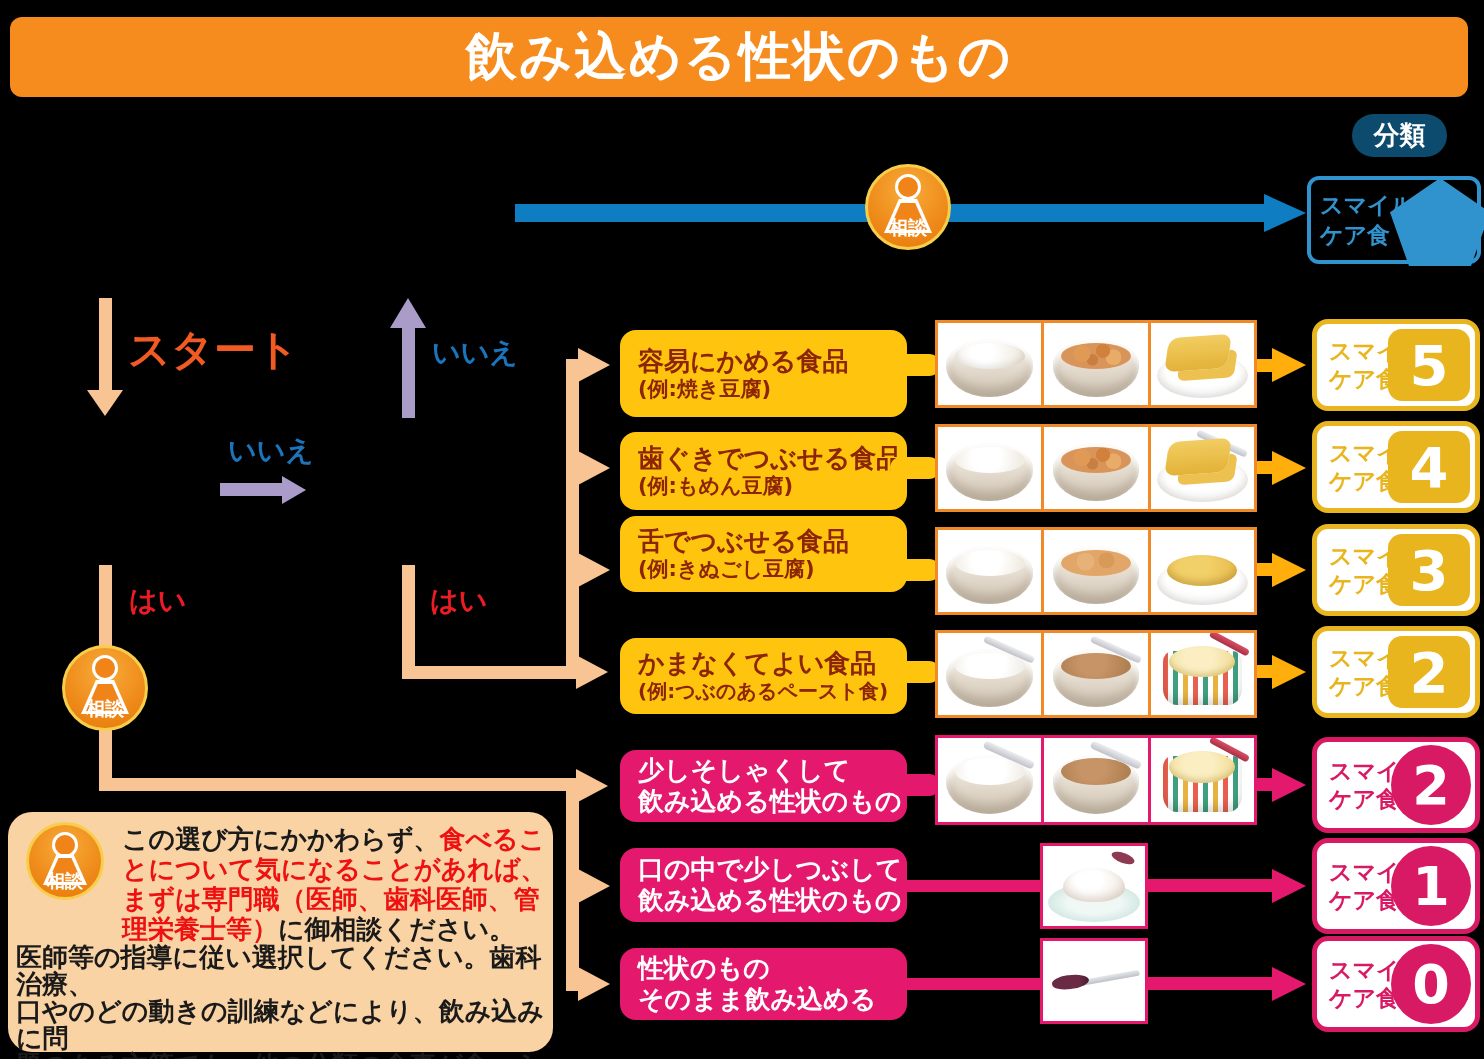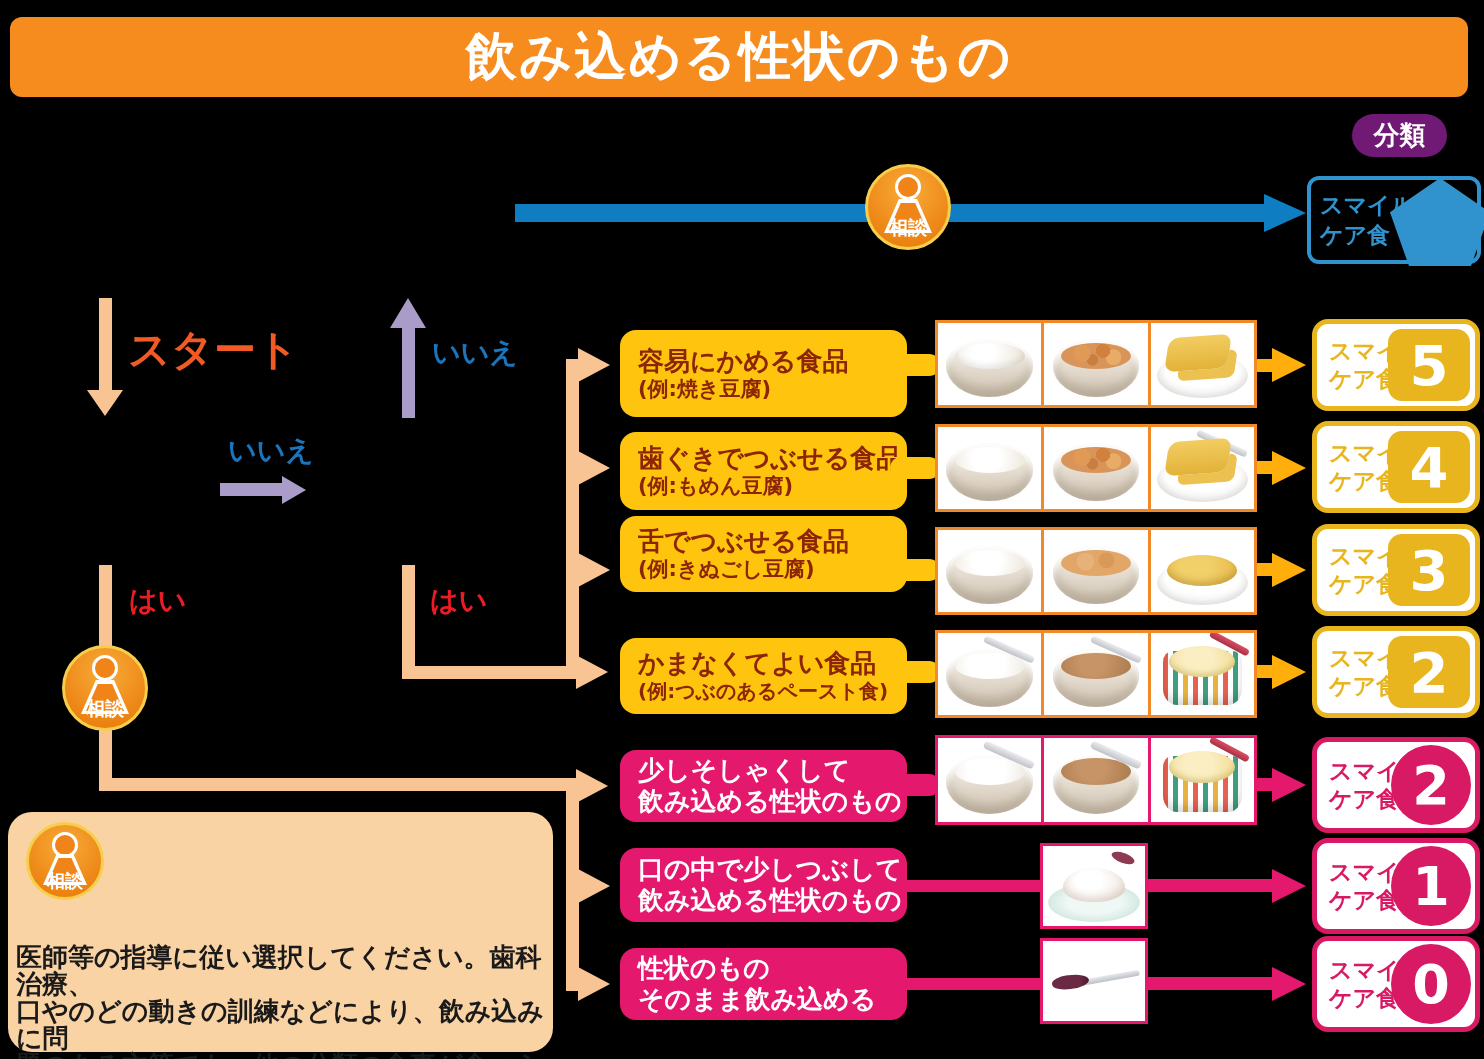--- a/index.html
+++ b/index.html
@@ -6,21 +6,21 @@
   #canvas{position:relative;width:1484px;height:1059px;background:#000;overflow:hidden;
           font-family:"DejaVu Sans","Liberation Sans",sans-serif;}
   .abs{position:absolute;}
 
   
   .title-bar{left:10px;top:17px;width:1458px;height:80px;border-radius:12px;background:#F78C1E;
              display:flex;align-items:center;justify-content:center;}
   .title-bar span{color:#fff;font-size:52px;font-weight:bold;letter-spacing:2px;}
 
   
-  .bunrui{left:1352px;top:114px;width:95px;height:43px;border-radius:22px;background:#701a75;
+  .bunrui{left:1352px;top:114px;width:95px;height:43px;border-radius:22px;background:#0c4a6e;
           display:flex;align-items:center;justify-content:center;color:#fff;font-size:26px;font-weight:bold;}
   .pent-box{left:1307px;top:176px;width:174px;height:88px;border:4px solid #3193CD;border-radius:12px;box-sizing:border-box;}
   .pent-text{left:1320px;top:190px;color:#3193CD;font-size:23px;font-weight:bold;line-height:30px;}
   .pentagon{left:1390px;top:178px;width:100px;height:88px;background:#3193CD;
             clip-path:polygon(50% 0,100% 39%,81% 100%,19% 100%,0 39%);}
 
   
   .hbar{height:13px;background:#F9C493;}
   .vbar{width:13px;background:#F9C493;}
   .tri-r{width:0;height:0;border-top:17px solid transparent;border-bottom:17px solid transparent;border-left:32px solid #F9C493;}
@@ -348,20 +348,23 @@
     <div class="num-ci">0</div>
   </div>
 
   <div class="abs info"></div>
   <div class="abs soudan small" style="left:26px;top:822px;">
     <div class="head"></div>
       <div class="body-o"></div>
       <div class="body-i"></div>
     <div class="lbl">相談</div>
   </div>
+  <div class="abs info-p1">
+    <span>この選び方にかかわらず、</span><span class="red">食べること</span><span class="red">について気になることがあれば、まず</span><span class="red">は専門職（医師、歯科医師、管理栄養</span><span class="red">士等）</span><span>に御相談ください。</span>
+  </div>
   <div class="abs info-p2">
     <div>医師等の指導に従い選択してください。歯科治療、</div>
     <div>口やのどの動きの訓練などにより、飲み込みに問</div>
     <div>題のある方等でも、他の分類の食事が食べられる</div>
 
   </div>
 
 </div>
 
 </body></html>

